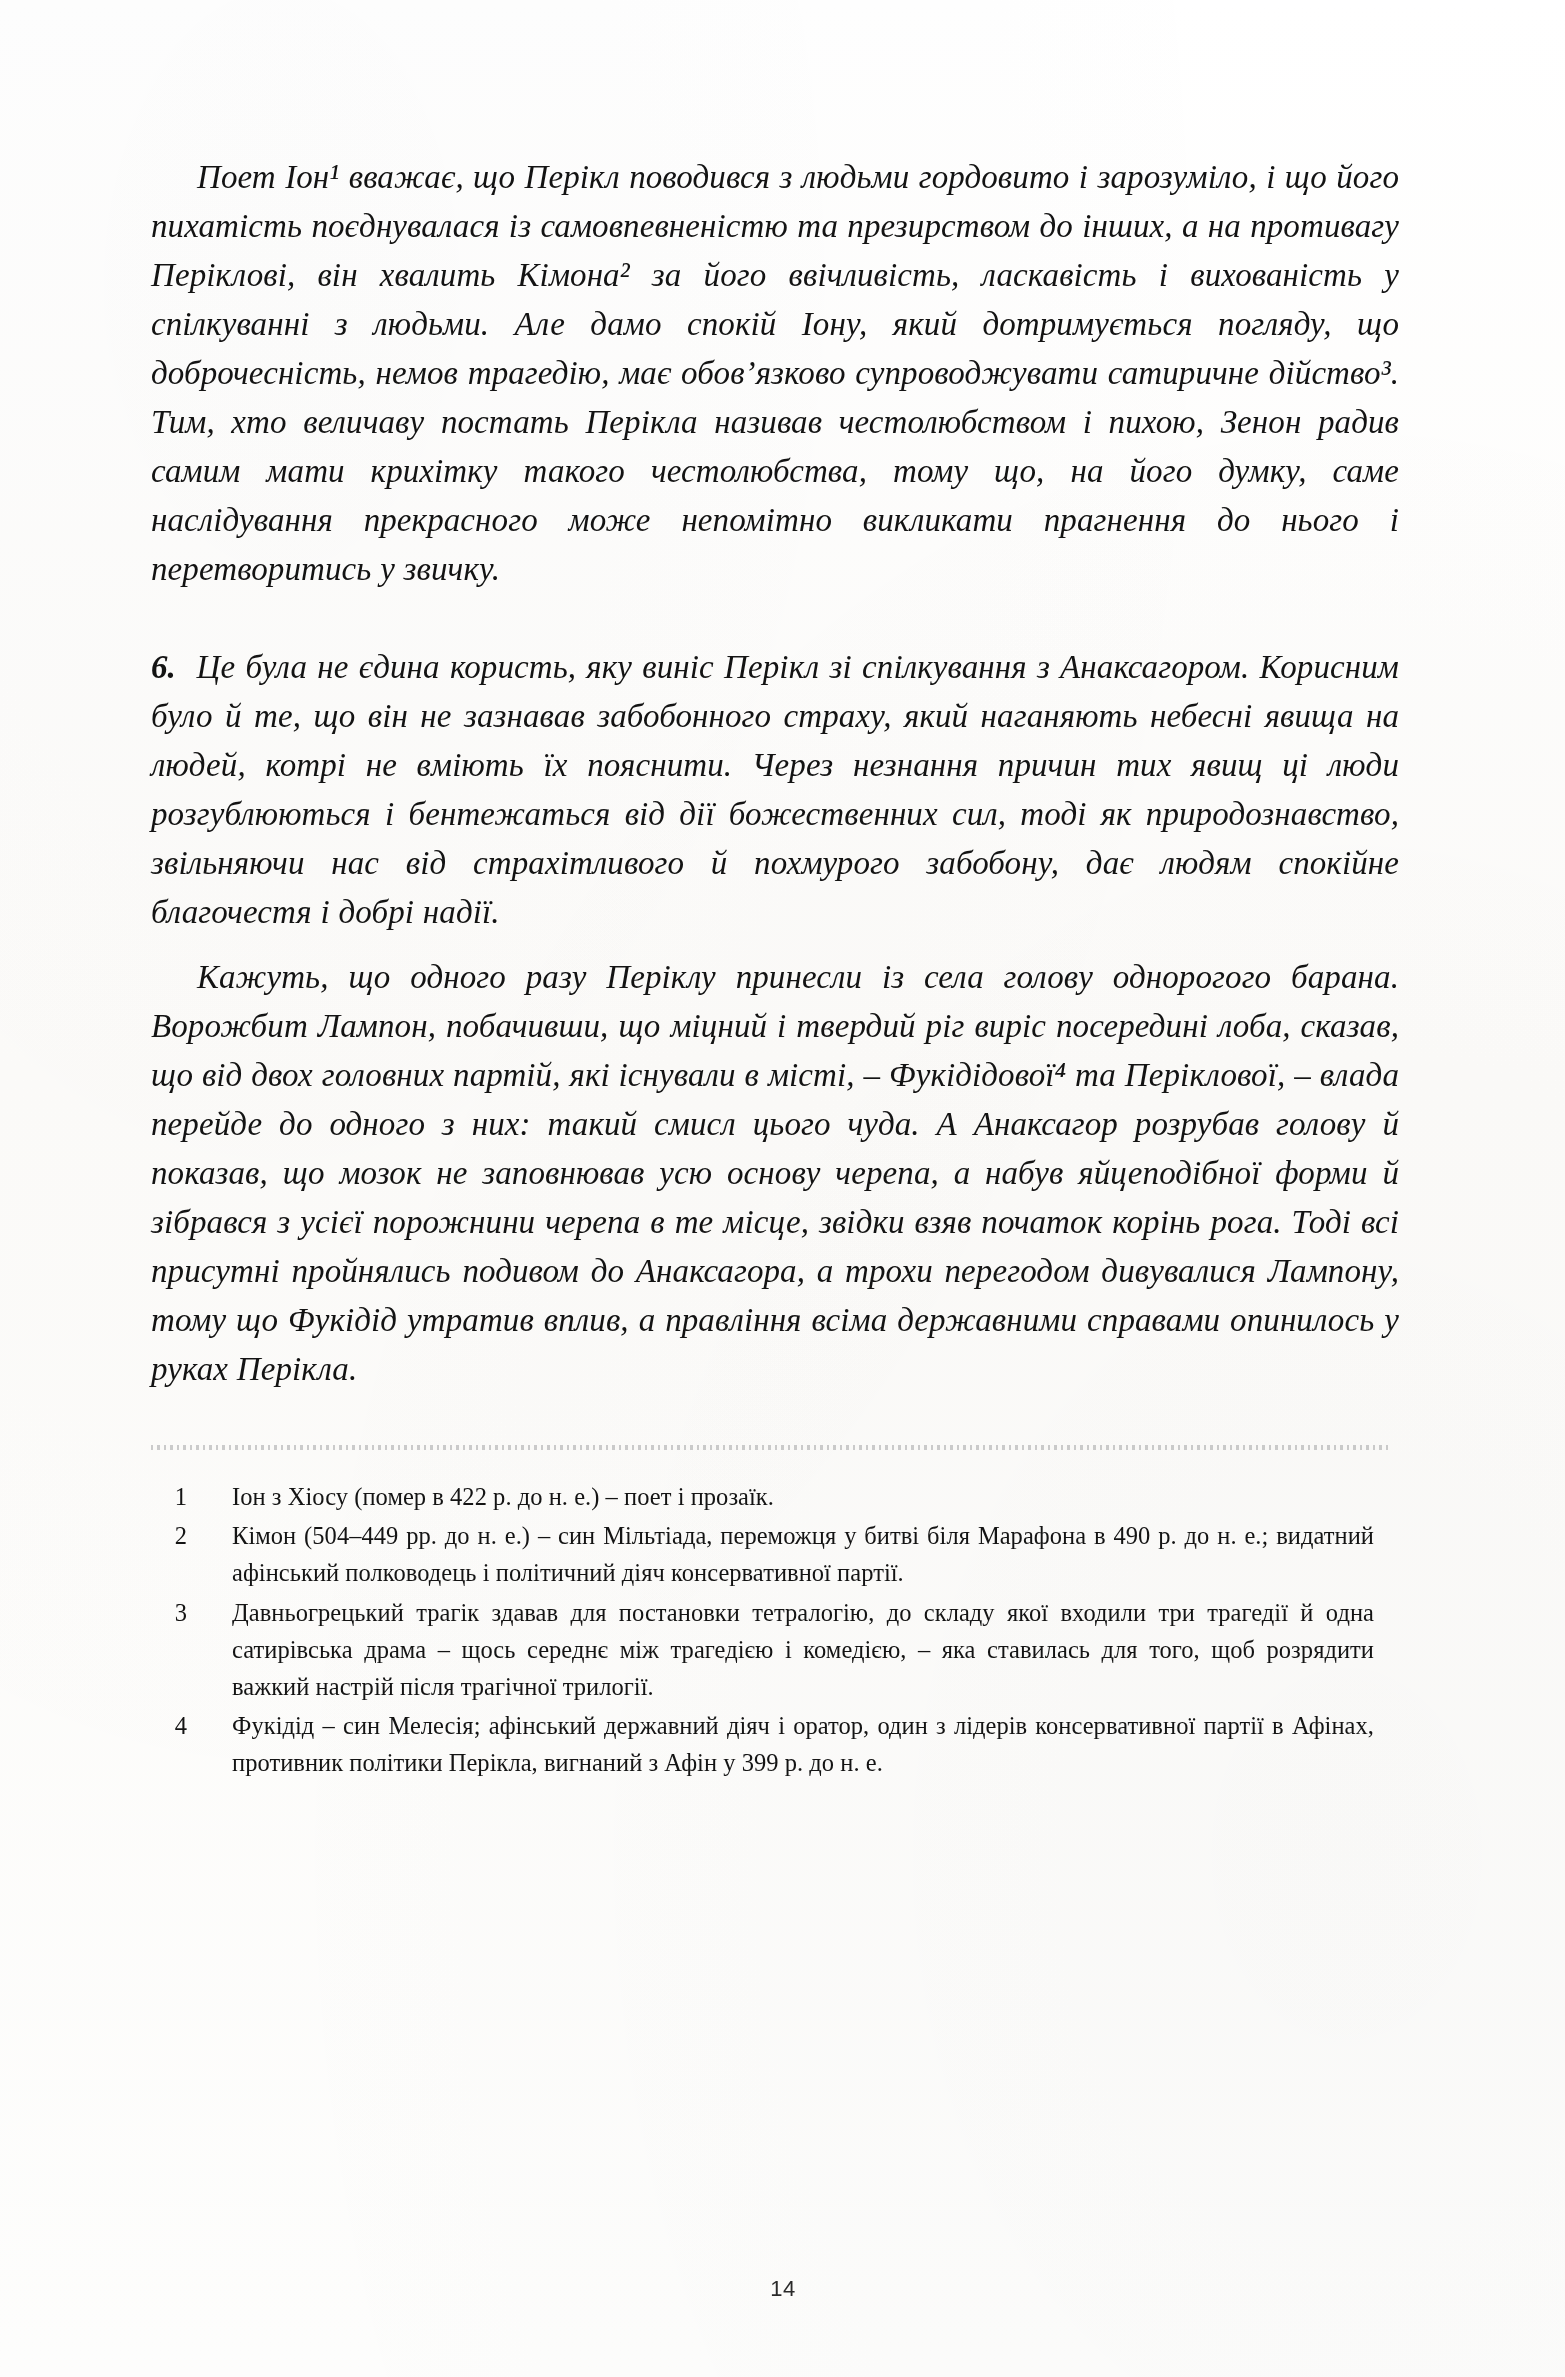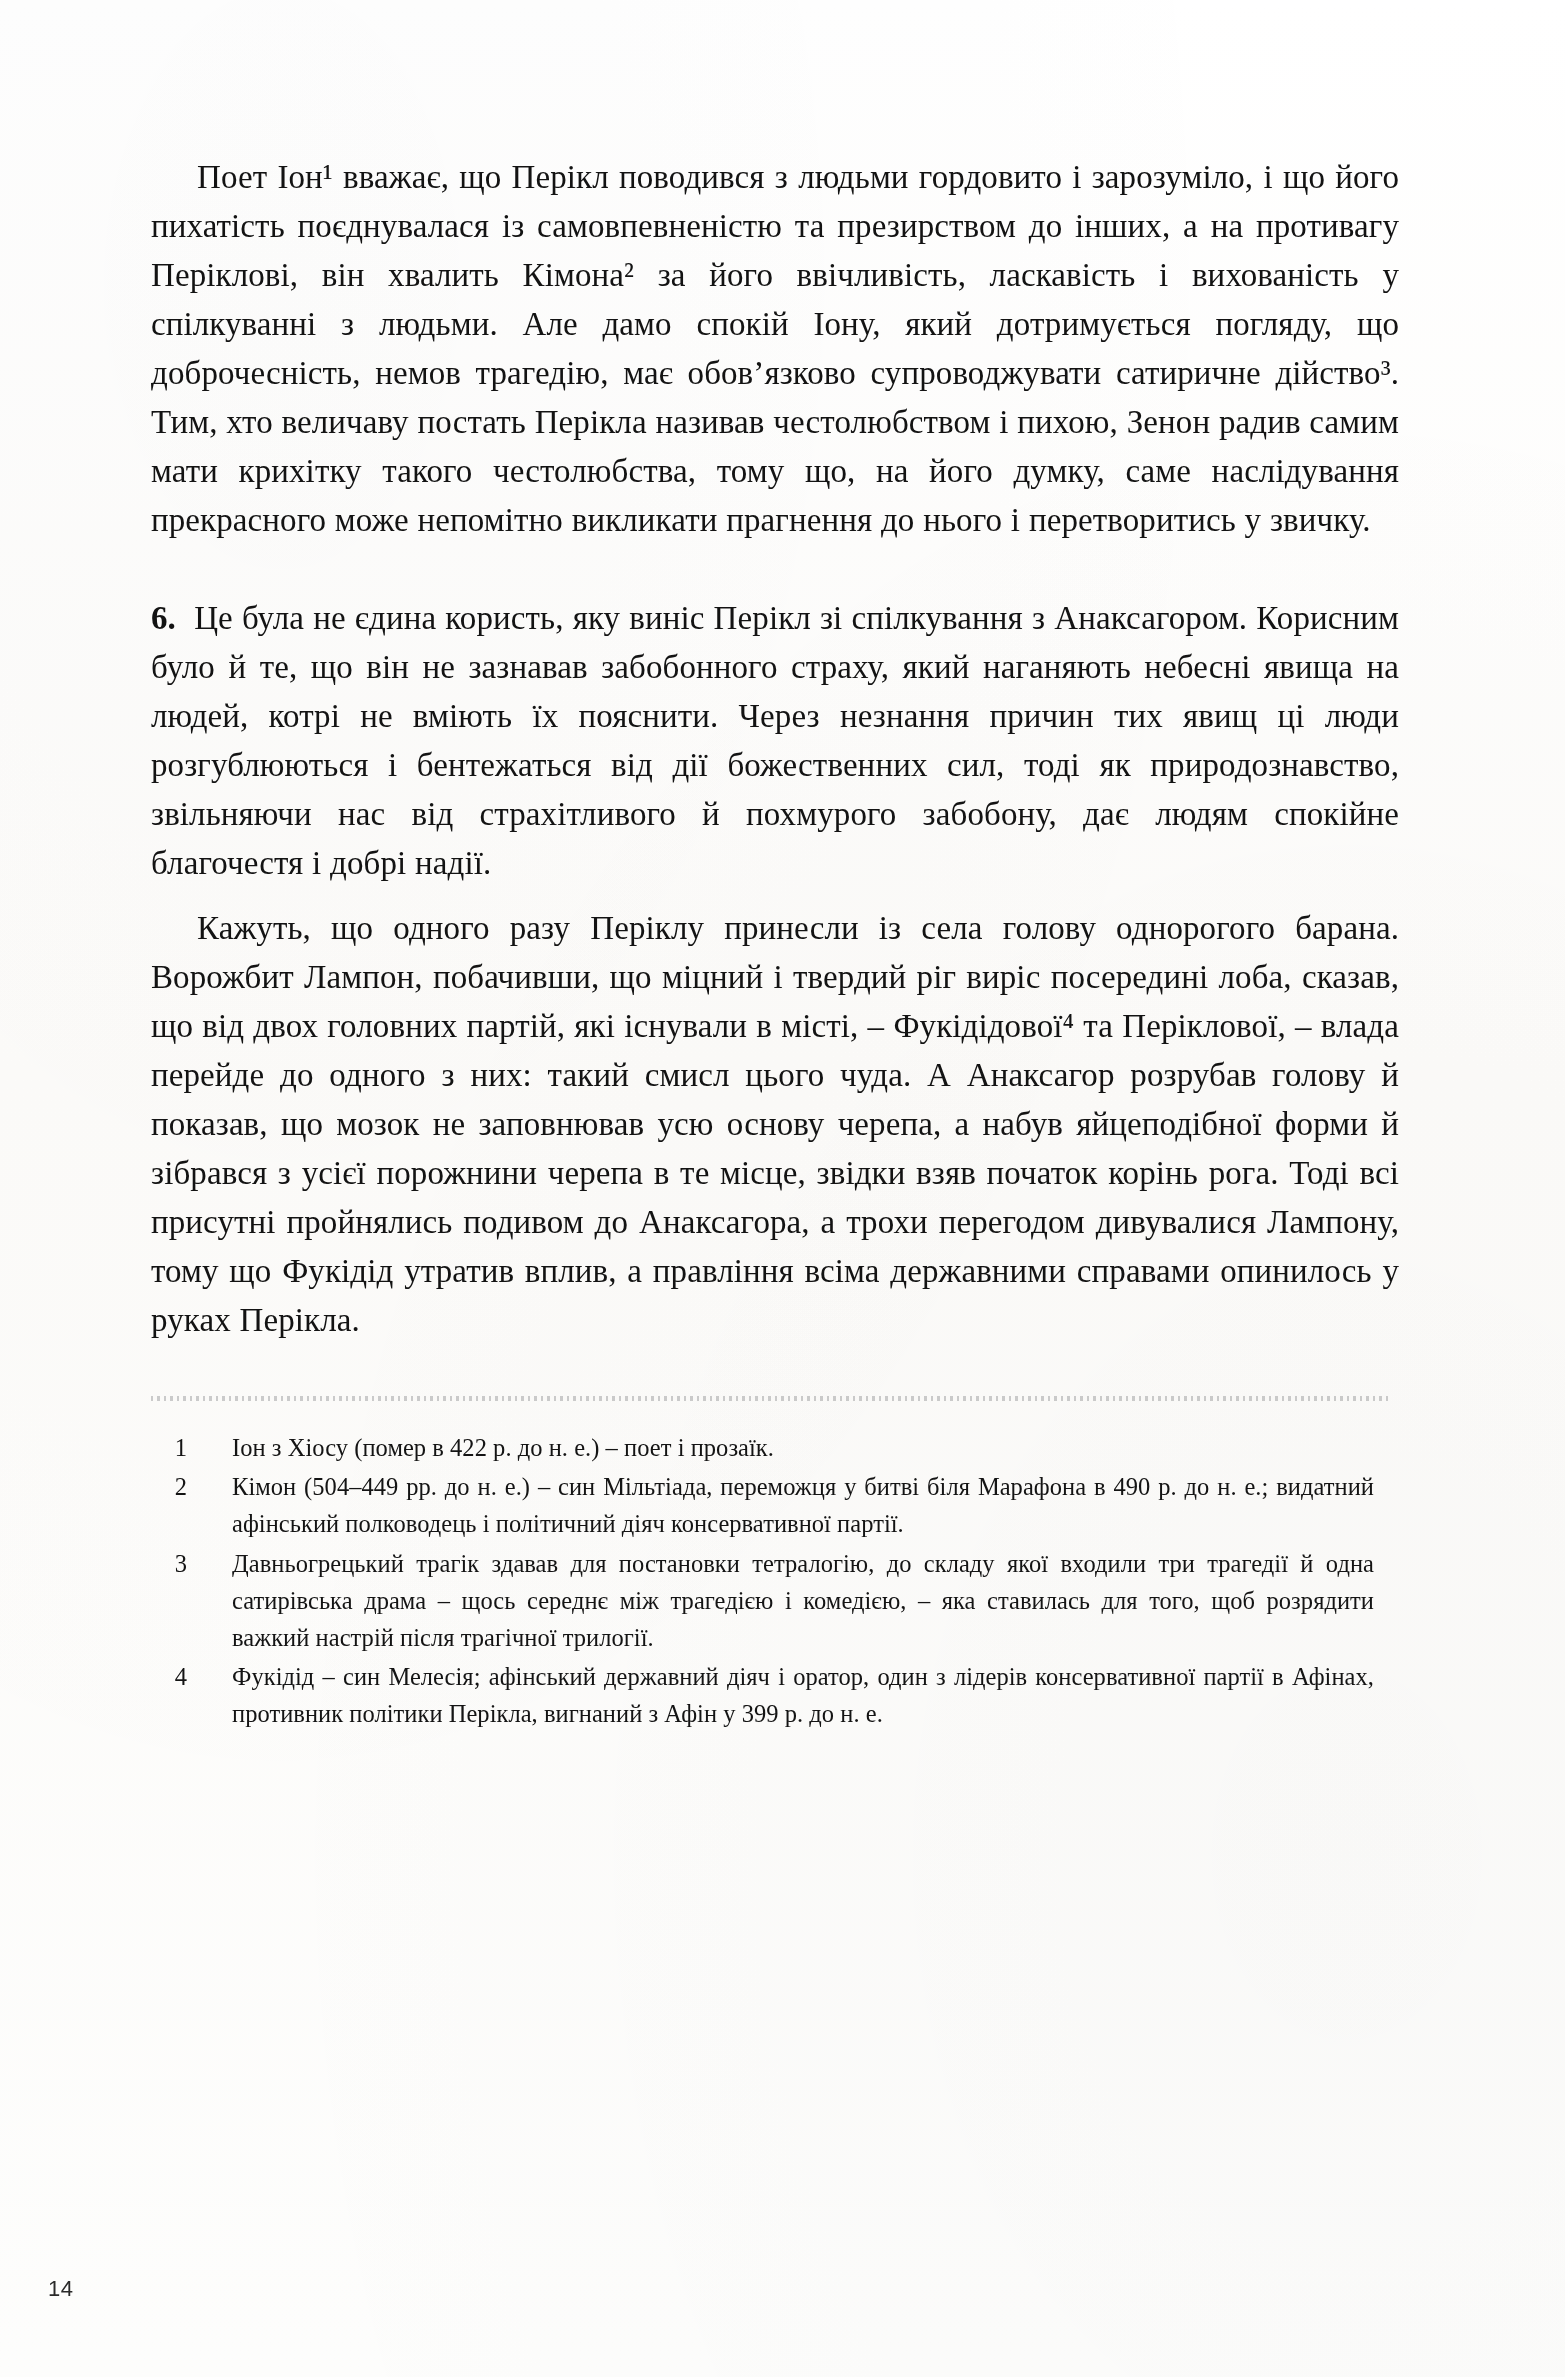--- a/index.html
+++ b/index.html
@@ -44,20 +44,21 @@
   }
   p.para {
     margin: 0;
     font-size: 33px;
     line-height: 49px;
     text-align: justify;
     text-justify: inter-word;
     letter-spacing: 0.1px;
     word-spacing: 0.4px;
     color: #131313;
+    font-style: italic;
     -webkit-font-smoothing: antialiased;
   }
   p.para.indent {
     text-indent: 46px;
   }
   p.para + p.para {
     margin-top: 16px;
   }
   .section-gap {
     height: 49px;
@@ -113,25 +114,25 @@
     letter-spacing: 0.04px;
     margin-left: 32px;
   }
 
   
   .folio {
     position: absolute;
     left: 0;
     right: 0;
     top: 2276px;
+    text-align: center;
     font-family: "Liberation Sans", "DejaVu Sans", sans-serif;
     font-size: 22px;
     color: #2a2a2a;
     letter-spacing: 0.4px;
-    margin-left: 48px;
   }
 </style>
 </head>
 <body>
 
 <div class="page">
 
   <div class="content">
 
     <div class="body-block">

